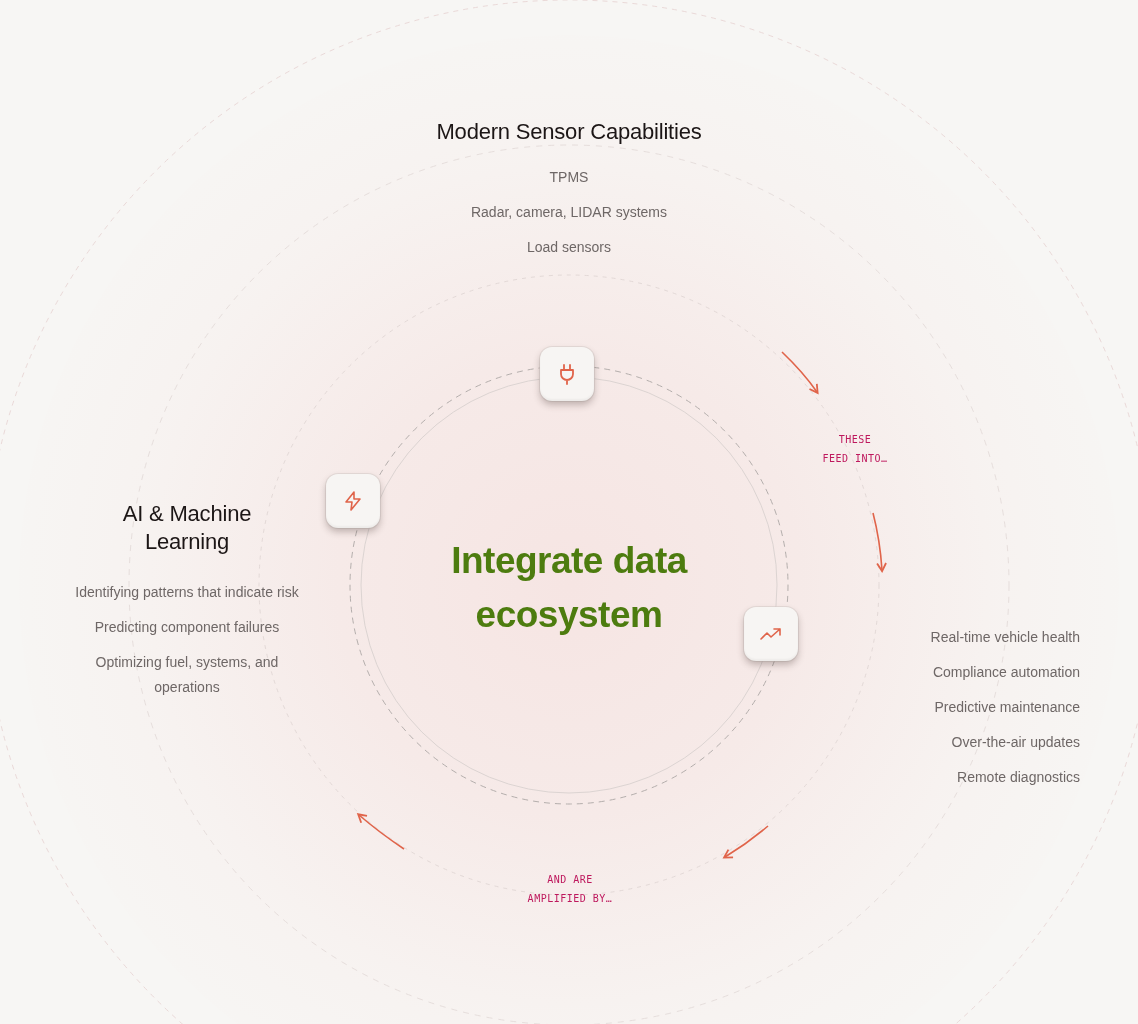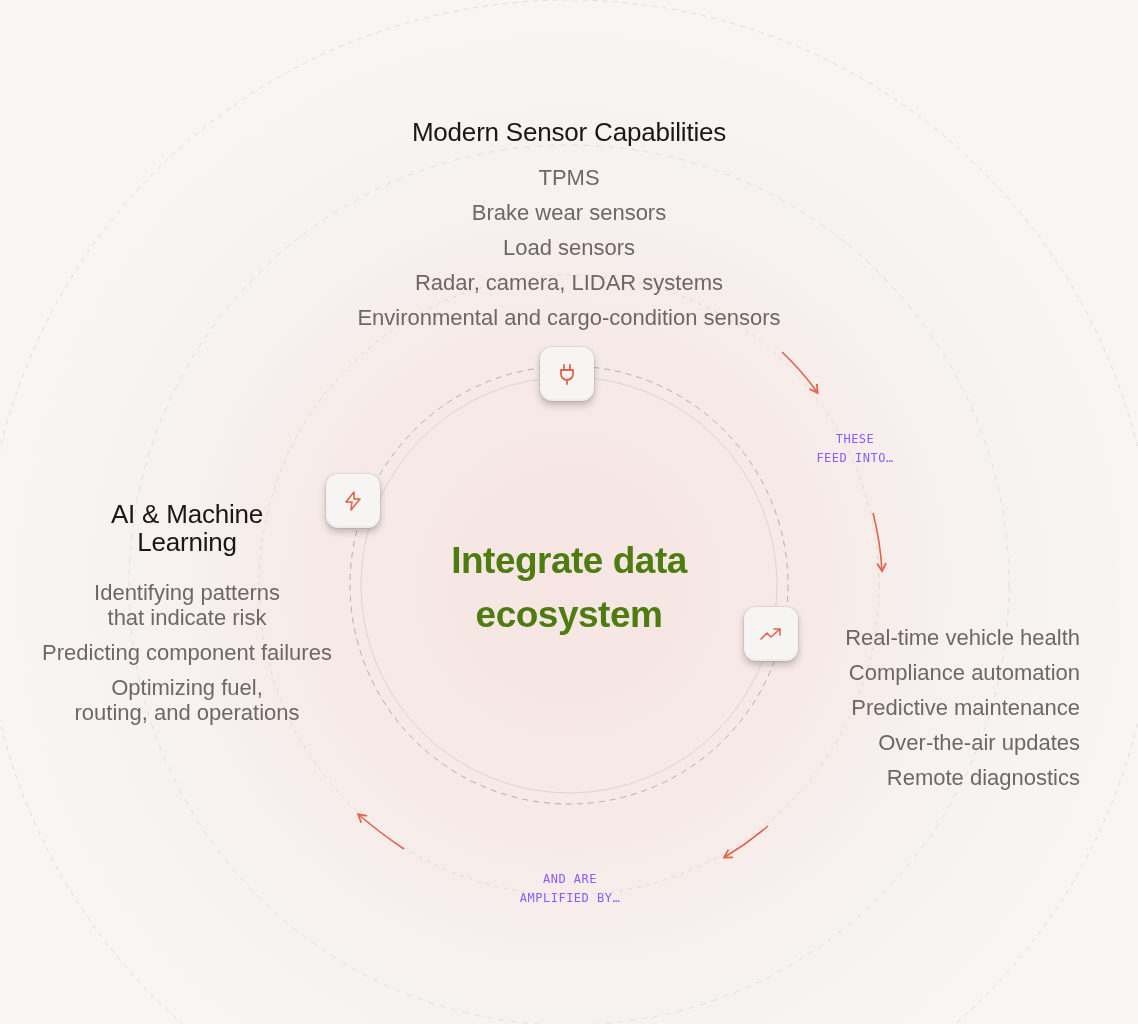--- a/index.html
+++ b/index.html
@@ -9,40 +9,40 @@
     font-family: "Liberation Sans", sans-serif;
   }
   .glow {
     position: absolute; left: 569px; top: 585px; width: 1100px; height: 1100px;
     margin-left: -550px; margin-top: -550px; border-radius: 50%;
     background: radial-gradient(circle, rgba(246,228,226,0.95) 0%, rgba(246,232,230,0.85) 30%, rgba(247,240,238,0.6) 55%, rgba(247,246,244,0) 75%);
   }
   svg.rings { position: absolute; left: 0; top: 0; }
   .section { position: absolute; text-align: center; }
   .section h2 {
-    margin: 0; font-weight: 400; color: #1c1616; font-size: 26px; line-height: 28px; letter-spacing: -0.2px;
+    margin: 0; font-weight: 400; color: #1c1616; font-size: 22px; line-height: 28px; letter-spacing: -0.2px;
   }
   .section ul { list-style: none; margin: 0; padding: 0; }
-  .section li { color: #6e6766; font-size: 22px; }
+  .section li { color: #6e6766; font-size: 14px; }
   #sec-sensors { left: 330px; top: 118px; width: 478px; }
   #sec-sensors h2 { margin-bottom: 14px; }
   #sec-sensors li { line-height: 35px; }
   #sec-ai { left: 40px; top: 500px; width: 294px; }
   #sec-ai h2 { margin-bottom: 24px; }
   #sec-ai li { line-height: 25px; margin-bottom: 10px; }
   #sec-tel { left: 800px; top: 620px; width: 280px; }
   #sec-tel h2 { margin-bottom: 12px; }
   #sec-tel li { line-height: 35px; text-align: right; }
   .center-title {
     position: absolute; left: 400px; top: 505px; width: 338px; text-align: center;
     font-size: 37px; line-height: 54px; font-weight: 700; color: #4d7c0f; letter-spacing: -0.5px; margin-top: 29px;
   }
   .mono {
-    position: absolute; font-family: "DejaVu Sans Mono", monospace; font-size: 12px; line-height: 19px;
-    color: #8b5cf6; text-align: center; letter-spacing: 0.5px;
+    position: absolute; font-family: "DejaVu Sans Mono", monospace; font-size: 10px; line-height: 19px;
+    color: #be185d; text-align: center; letter-spacing: 0.5px;
   }
   #lbl-feed { left: 790px; top: 430px; width: 130px; }
   #lbl-amp { left: 480px; top: 870px; width: 180px; }
   .node {
     position: absolute; width: 54px; height: 54px; border-radius: 12px; background: #f7f5f3;
     box-shadow: 0 4px 7px rgba(70,50,45,0.30), 0 0 0 1px rgba(220,210,206,0.6), inset 0 -2px 2px rgba(0,0,0,0.04);
     display: flex; align-items: center; justify-content: center; cursor: pointer;
   }
   #node-plug { left: 540px; top: 347px; }
   #node-bolt { left: 326px; top: 474px; }
@@ -67,36 +67,34 @@
   <path d="M782,352 Q803,372 817,392" fill="none" stroke="#e0644a" stroke-width="1.6" marker-end="url(#arrowhead)"></path>
   <path d="M873,513 Q880,540 882,570" fill="none" stroke="#e0644a" stroke-width="1.6" marker-end="url(#arrowhead)"></path>
   <path d="M768,826 Q748,843 725,857" fill="none" stroke="#e0644a" stroke-width="1.6" marker-end="url(#arrowhead)"></path>
   <path d="M404,849 Q380,833 359,815" fill="none" stroke="#e0644a" stroke-width="1.6" marker-end="url(#arrowhead)"></path>
 </svg>
 
 <div class="section" id="sec-sensors">
   <h2>Modern Sensor Capabilities</h2>
   <ul>
     <li>TPMS</li>
-    <li>Brake wear sensors</li>
+    <li>Radar, camera, LIDAR systems</li>
     <li>Load sensors</li>
-    <li>Radar, camera, LIDAR systems</li>
-    <li>Environmental and cargo-condition sensors</li>
   </ul>
 </div>
 
 <div class="section" id="sec-ai">
   <h2>
     <span>AI &amp; Machine</span><br>
     <span>Learning</span>
   </h2>
   <ul>
     <li style="padding:0 34px;margin-top:8px;">Identifying patterns that indicate risk</li>
     <li>Predicting component failures</li>
-    <li style="padding:0 34px;">Optimizing fuel, routing, and operations</li>
+    <li style="padding:0 34px;">Optimizing fuel, systems, and operations</li>
   </ul>
 </div>
 
 <div class="section" id="sec-tel">
   <ul>
     <li>Real-time vehicle health</li>
     <li>Compliance automation</li>
     <li>Predictive maintenance</li>
     <li>Over-the-air updates</li>
     <li>Remote diagnostics</li>

